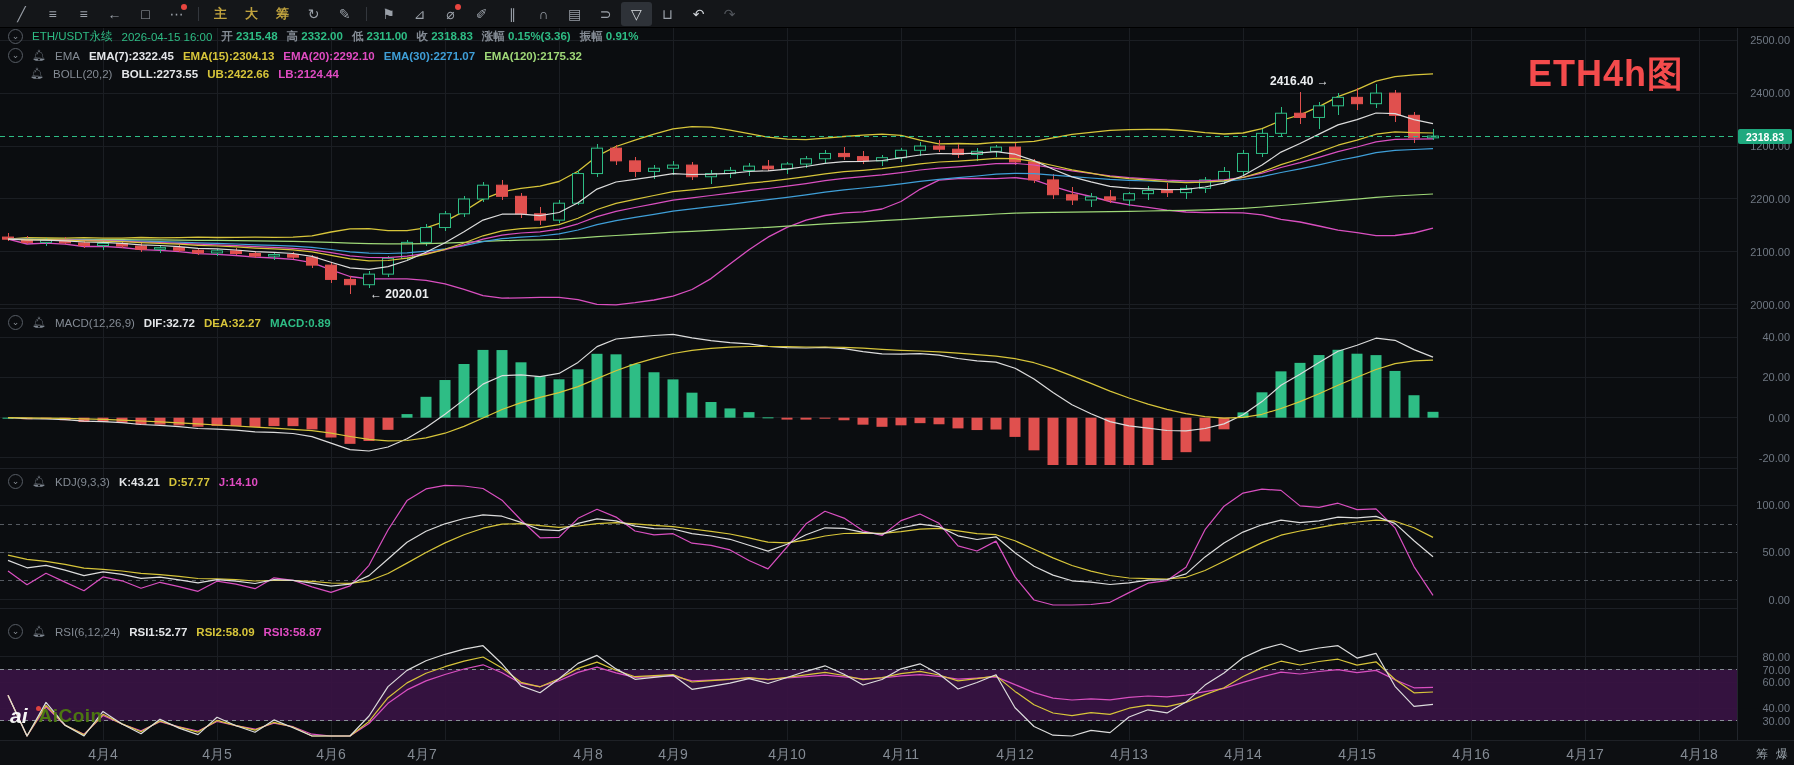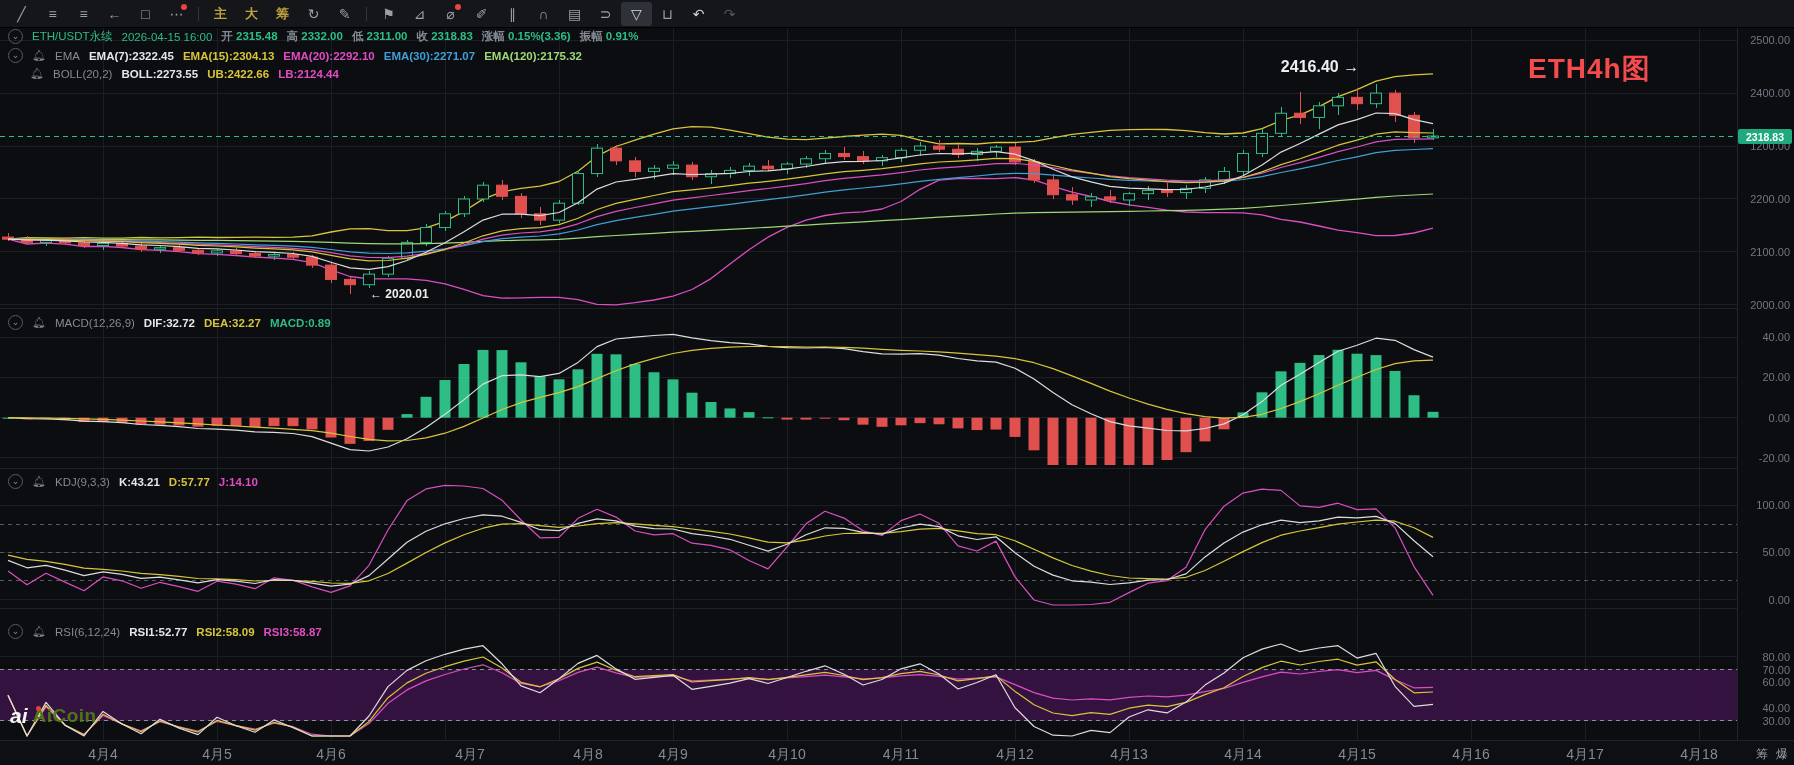--- a/index.html
+++ b/index.html
@@ -23,38 +23,38 @@
   .hdr-row { position:absolute; display:flex; align-items:center; gap:9px; font-size:11.5px;
     z-index:20; white-space:nowrap; }
   .circ-chev { width:15px; height:15px; border:1px solid #565c64; border-radius:50%;
     display:flex; align-items:center; justify-content:center; color:#8a9097; font-size:9px; line-height:1; cursor:pointer; }
   .bell { font-size:11px; color:#7e8690; cursor:pointer; }
   .c-teal { color:#2ebd85; } .c-gray { color:#848b94; } .c-white { color:#e4e6e9; font-weight:bold; }
   .c-yellow { color:#d7c53a; font-weight:bold; } .c-magenta { color:#e14cc3; font-weight:bold; }
   .c-blue { color:#3f9fd8; font-weight:bold; } .c-green120 { color:#9fd878; font-weight:bold; }
   .c-tealv { color:#2ebd85; font-weight:bold; }
   
-  #hi-label { position:absolute; left:1270px; top:58px; width:100px; text-align:center;
-    color:#eceef0; font-size:16px; font-weight:bold; z-index:15; }
+  #hi-label { position:absolute; left:1270px; top:74px; width:100px; text-align:left;
+    color:#eceef0; font-size:12px; font-weight:bold; z-index:15; }
   #lo-label { position:absolute; left:370px; top:287px; color:#eceef0; font-size:12px; font-weight:bold; z-index:15; }
-  #watermark { position:absolute; left:1528px; top:50px; font-size:28px; font-weight:bold;
+  #watermark { position:absolute; left:1528px; top:50px; font-size:36px; font-weight:bold;
     color:#f44b4c; z-index:15; letter-spacing:1px; }
   #price-badge { position:absolute; left:1738px; top:129px; width:54px; height:15px; background:#1fa97f;
     color:#fff; font-size:10.5px; font-weight:bold; display:flex; align-items:center; justify-content:center;
     border-radius:2px; z-index:15; }
   
   #price-axis { position:absolute; left:1737px; top:28px; width:57px; height:712px; border-left:1px solid #22262c; z-index:10; }
   .ax-lbl { position:absolute; right:4px; font-size:11px; color:#6f7782; white-space:nowrap; }
   #time-axis { position:absolute; left:0; top:740px; width:1794px; height:25px; border-top:1px solid #1e2126;
     background:#0d0f12; z-index:10; }
   .date-lbl { position:absolute; top:5px; transform:translateX(-50%); font-size:14px; color:#848b94; }
   #corner-toggles { position:absolute; right:6px; top:5px; display:flex; gap:8px; font-size:12px; color:#97a0a8; }
   #corner-toggles span { cursor:pointer; }
   
-  #logo { position:absolute; left:10px; top:704px; display:flex; align-items:center; gap:5px; z-index:15; opacity:.95; }
+  #logo { position:absolute; left:10px; top:704px; display:flex; align-items:center; gap:11px; z-index:15; opacity:.95; }
   #logo .mark { font-weight:bold; font-size:21px; color:#fff; position:relative; font-style:italic; }
   #logo .word { font-size:19px; font-weight:bold; color:#4d7c0f; letter-spacing:.5px; }
 </style>
 </head>
 <body>
 
 <div id="stage">
 
   <div id="toolbar">
       <div class="tb-icon">╱</div>
@@ -458,21 +458,21 @@
     </div>
 
   <div id="time-axis">
     <div id="corner-toggles">
       <span>筹</span>
       <span>爆</span>
     </div>
   <div class="date-lbl" style="left: 103px;">4月4</div>
       <div class="date-lbl" style="left: 217px;">4月5</div>
       <div class="date-lbl" style="left: 331px;">4月6</div>
-      <div class="date-lbl" style="left: 470px;">4月7</div>
+      <div class="date-lbl" style="left: 422px;">4月7</div>
       <div class="date-lbl" style="left: 588px;">4月8</div>
       <div class="date-lbl" style="left: 673px;">4月9</div>
       <div class="date-lbl" style="left: 787px;">4月10</div>
       <div class="date-lbl" style="left: 901px; text-align: right;">4月11</div>
       <div class="date-lbl" style="left: 1015px;">4月12</div>
       <div class="date-lbl" style="left: 1129px;">4月13</div>
       <div class="date-lbl" style="left: 1243px;">4月14</div>
       <div class="date-lbl" style="left: 1357px;">4月15</div>
       <div class="date-lbl" style="left: 1471px;">4月16</div>
       <div class="date-lbl" style="left: 1585px;">4月17</div>

